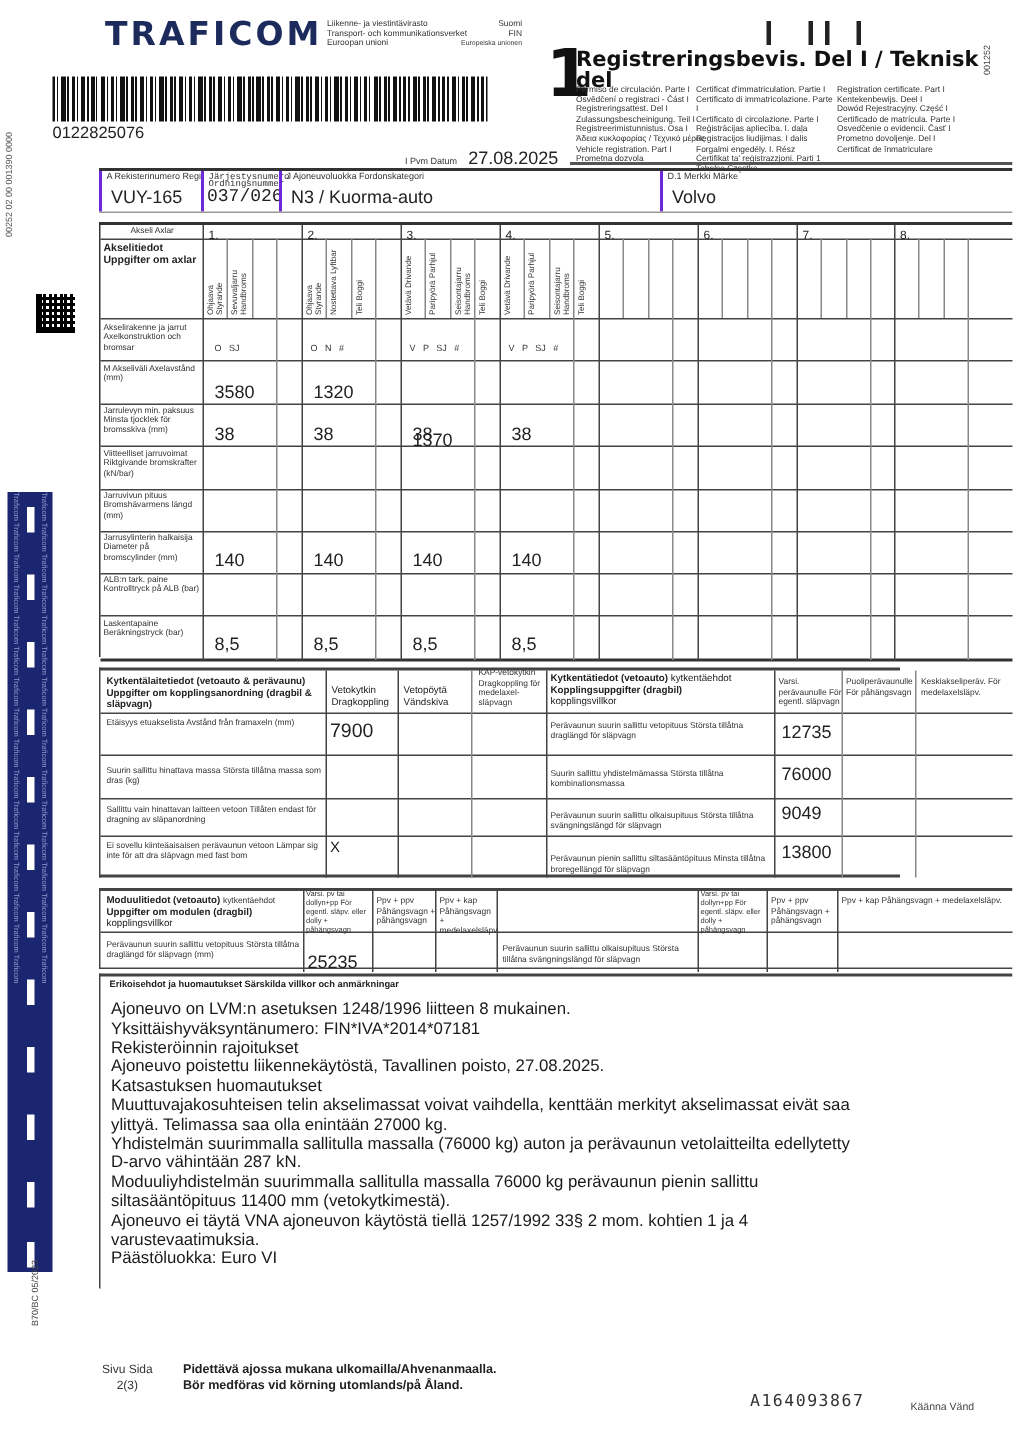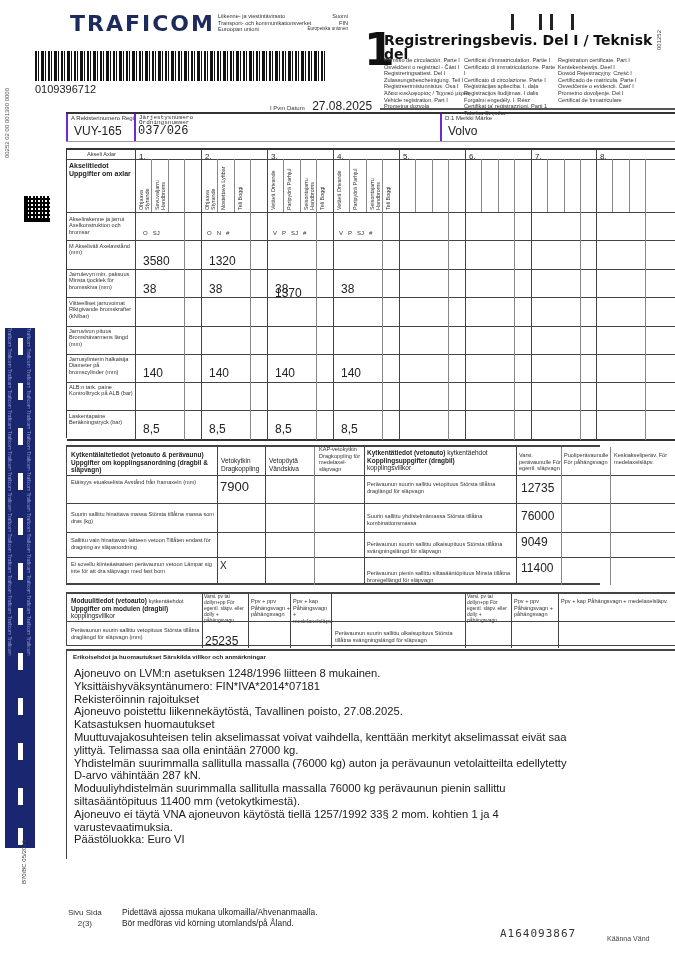--- a/index.html
+++ b/index.html
@@ -63,41 +63,41 @@
   .rem-lines div { white-space: normal; }
 
   
   .strip { left: 5px; top: 328px; width: 30px; height: 520px; background: #1b2670; overflow: hidden; }
   .strip .dash { position: absolute; left: 13px; width: 5px; height: 17px; background: #fff; }
   .strip .stext { position: absolute; writing-mode: vertical-rl; font-size: 5px; color: #8e9ad0; white-space: nowrap; }
   .form-code { left: 21px; top: 840px; writing-mode: vertical-rl; transform: rotate(180deg); font-size: 6px; color: #444; }
 
   
   .footer-page { left: 68px; top: 907px; font-size: 8px; color: #333; text-align: center; line-height: 11px; }
-  .footer-note { left: 122px; top: 907px; font-size: 8.4px; font-weight: normal; color: #222; line-height: 11px; }
+  .footer-note { left: 122px; top: 907px; font-size: 8.4px; font-weight: bold; color: #222; line-height: 11px; }
   .serial { left: 500px; top: 927px; font-size: 11px; color: #333; letter-spacing: 1px; font-family: "DejaVu Sans Mono", monospace; }
   .turn { left: 607px; top: 935px; font-size: 7px; color: #444; }
 </style>
 </head>
 <body>
 
 <div class="abs logo">TRAFICOM</div>
 <div class="abs agency tiny">
   <div>Liikenne- ja viestintävirasto</div>
   <div>Transport- och kommunikationsverket</div>
   <div>Euroopan unioni</div>
 </div>
 <div class="abs tiny" style="left:300px;top:13px;width:48px;text-align:right;">
   <div>Suomi</div>
   <div>FIN</div>
   <div style="font-size:4.6px;">Europeiska unionen</div>
 </div>
 
 <div class="abs barcode"></div>
-<div class="abs barcode-num">0109396712</div>
+<div class="abs barcode-num">0122825076</div>
 <div class="abs side-code">00252 02 00 001390 0000</div>
 <div class="abs qr"></div>
 
 <div class="abs tallybars">
   <span style="left:111px;"></span>
     <span style="left:139px;"></span>
     <span style="left:150px;"></span>
     <span style="left:171px;"></span>
 </div>
 <div class="abs big-one">1</div>
@@ -142,20 +142,24 @@
 <div class="abs hrule" style="left:380px;top:108px;width:295px;"></div>
 
 <div class="abs info">
   <div class="cell" style="left:0;width:68px;">
     <span class="lab" style="width:64px;overflow:hidden;white-space:nowrap;">A Rekisterinumero Registreringsnummer</span>
     <span class="v">VUY-165</span>
   </div>
   <div class="cell" style="left:68px;width:52px;font-family:Liberation Mono, monospace;">
     <span class="lab" style="width:48px;line-height:5.4px;">Järjestysnumero Ordningsnummer</span>
     <span class="v" style="left:2px;">037/026</span>
+  </div>
+  <div class="cell" style="left:120px;width:254px;">
+    <span class="lab">J Ajoneuvoluokka Fordonskategori</span>
+    <span class="v">N3 / Kuorma-auto</span>
   </div>
   <div class="cell" style="left:374px;width:235px;">
     <span class="lab">D.1 Merkki Märke</span>
     <span class="v">Volvo</span>
   </div>
 </div>
 <div class="abs hrule" style="left:66px;top:141px;width:609px;height:1px;background:#999;"></div>
 
 <div class="abs axle" style="height:290px;">
 
@@ -298,21 +302,21 @@
   <div class="t tiny" style="left:497px;top:5px;width:46px;">Puoliperävaunulle För påhängsvagn</div>
   <div class="t tiny" style="left:547px;top:5px;width:60px;">Keskiakseliperäv. För medelaxelsläpv.</div>
 
   <div class="t tiny" style="left:300px;top:34px;width:148px;">Perävaunun suurin sallittu vetopituus Största tillåtna draglängd för släpvagn</div>
   <div class="t tiny" style="left:300px;top:66px;width:148px;">Suurin sallittu yhdistelmämassa Största tillåtna kombinationsmassa</div>
   <div class="t tiny" style="left:300px;top:94px;width:148px;">Perävaunun suurin sallittu olkaisupituus Största tillåtna svängningslängd för släpvagn</div>
   <div class="t tiny" style="left:300px;top:123px;width:148px;">Perävaunun pienin sallittu siltasääntöpituus Minsta tillåtna broregellängd för släpvagn</div>
   <div class="t val" style="left:454px;top:34px;">12735</div>
   <div class="t val" style="left:454px;top:62px;">76000</div>
   <div class="t val" style="left:454px;top:88px;">9049</div>
-  <div class="t val" style="left:454px;top:114px;">11400</div>
+  <div class="t val" style="left:454px;top:114px;">13800</div>
 </div>
 
 <div class="abs mod">
   <div class="grid-line-h" style="left:0;top:27px;width:609px;"></div>
   <div class="grid-line-v" style="left:135px;top:0;height:54px;"></div>
   <div class="grid-line-v" style="left:181px;top:0;height:54px;"></div>
   <div class="grid-line-v" style="left:223px;top:0;height:54px;"></div>
   <div class="grid-line-v" style="left:264px;top:0;height:54px;"></div>
   <div class="grid-line-v" style="left:398px;top:0;height:54px;"></div>
   <div class="grid-line-v" style="left:444px;top:0;height:54px;"></div>

